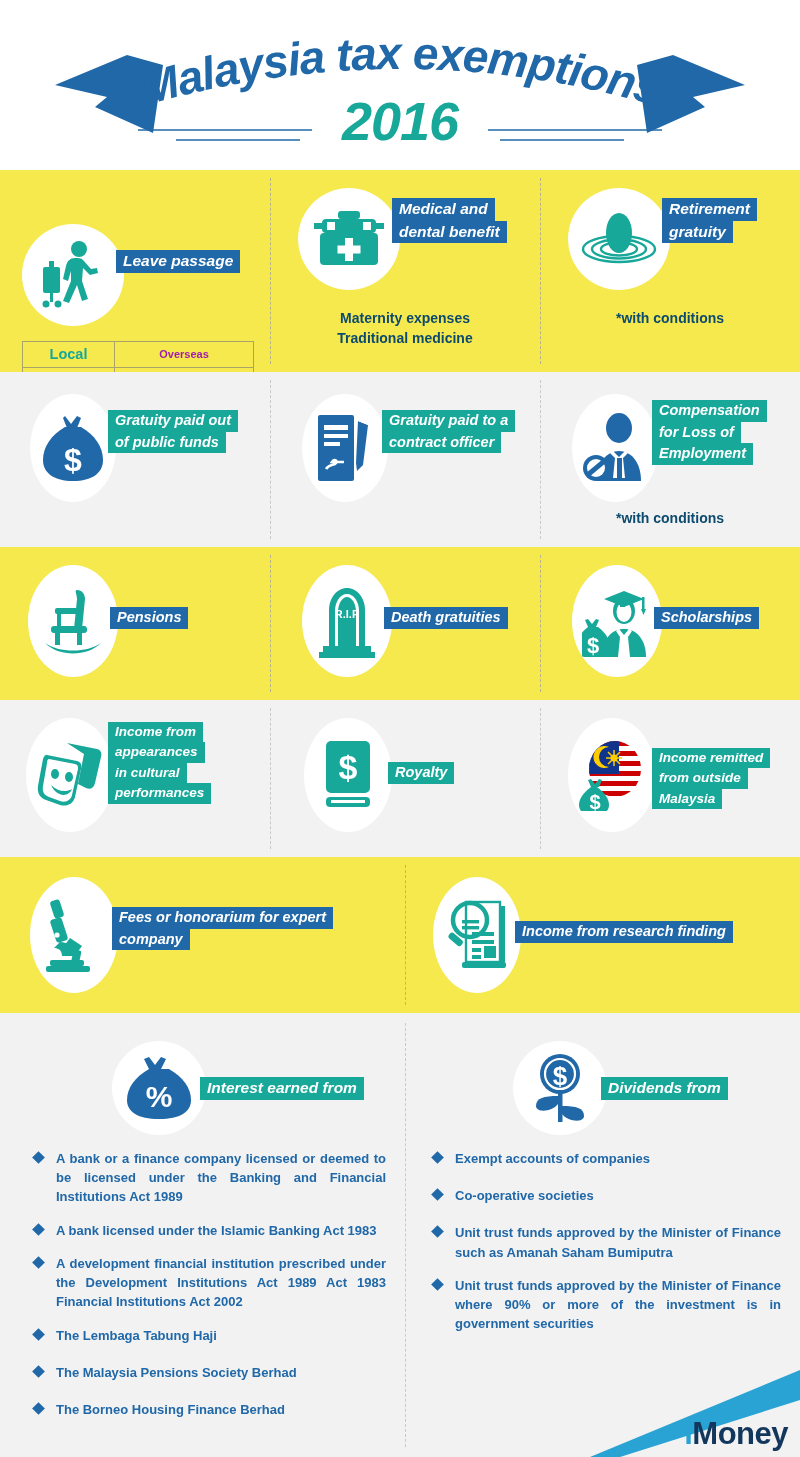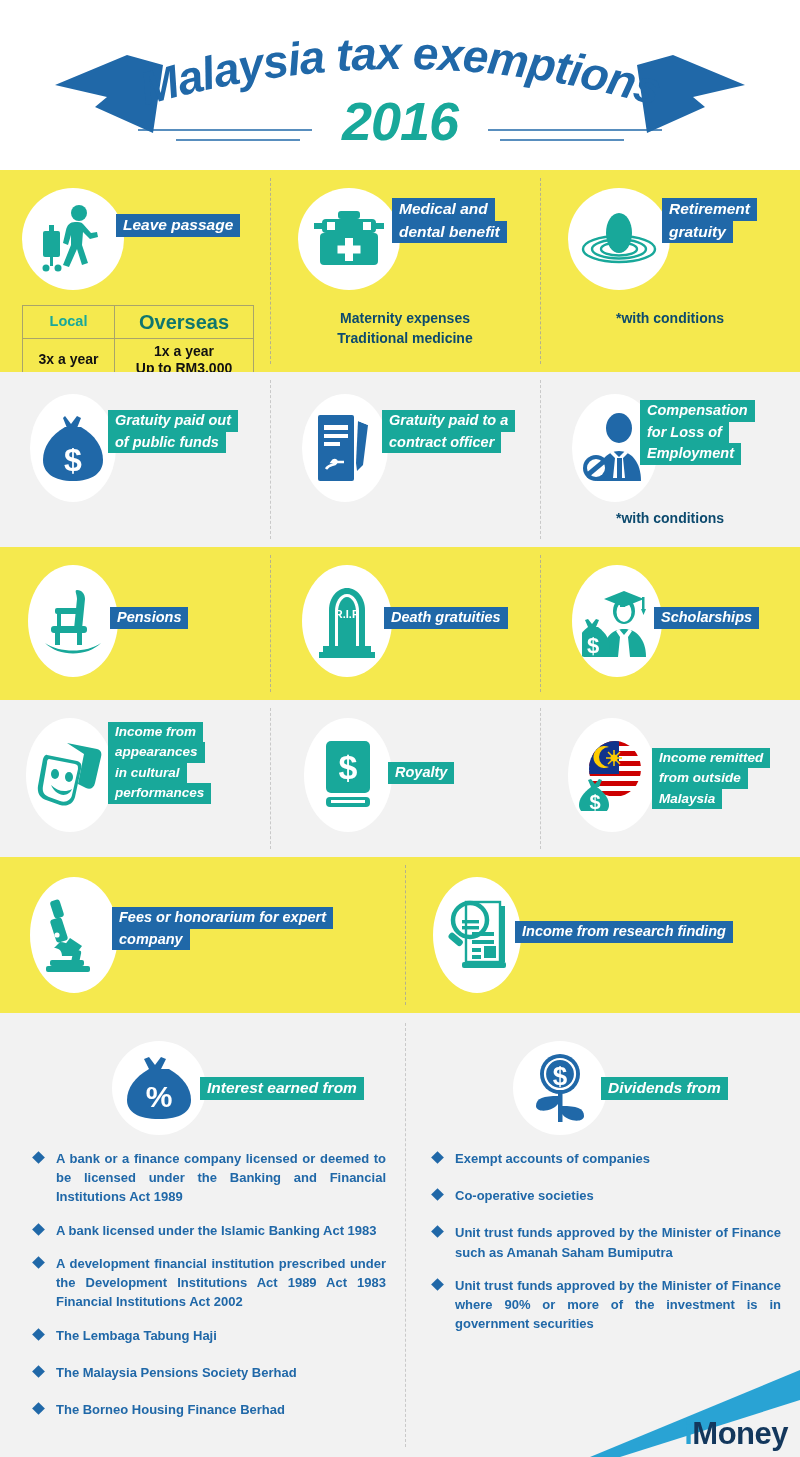--- a/index.html
+++ b/index.html
@@ -43,21 +43,21 @@
   }
   
   .lp-table {
     position:absolute; border-collapse:collapse; border:1px solid #a9a46a;
   }
   .lp-table td {
     border:1px solid #a9a46a; text-align:center; font-weight:bold;
     padding:4px 6px; line-height:1.2;
   }
   .lp-table .h-local   { color:#18a89a; font-size:14.5px; }
-  .lp-table .h-over    { color:#0f766e; font-size:20px; }
+  .lp-table .h-over    { color:#a21caf; font-size:11px; }
   .lp-table .v         { color:#111; font-size:14px; }
   
   .bottom { position:relative; width:800px; height:444px; background:#f2f2f2; }
   .bottom .vdiv2 { position:absolute; left:405px; top:10px; height:424px; border-left:1px dashed #c9c9c9; }
   .col { position:absolute; top:0; }
   .bullet-list { position:absolute; }
   .bl-item { display:flex; align-items:flex-start; margin-bottom:14px; }
   .bl-dot {
     width:9px; height:9px; background:#2068a8; transform:rotate(45deg);
     flex:0 0 9px; margin-top:4px; margin-right:13px;
@@ -106,21 +106,21 @@
 
       <text x="400" y="140" text-anchor="middle" font-family="'Liberation Sans', sans-serif" font-size="54" font-weight="bold" font-style="italic" fill="#18a89a" letter-spacing="-1">2016</text>
     </svg>
   </div>
 </div>
 
 <div class="row yellow" style="height:202px;">
   <div class="vdiv" style="left:270px;"></div>
   <div class="vdiv" style="left:540px;"></div>
 
-  <div class="cell" style="left:0; width:270px; height:202px;">
+  <div class="cell" style="left:0; width:270px; height:202px;margin-top:36px;">
     <div class="circle" style="left:22px; top:18px; width:102px; height:102px;">
       <svg width="72" height="72" viewBox="0 0 72 72">
         <circle cx="42" cy="10" r="8" fill="#18a89a"></circle>
         <path d="M38 19 c-5 0 -8 3 -9 8 l-3 13 l5 2 l3 -10 l0 10 l-8 20 l6 2 l8 -18 l5 16 l6 -2 l-6 -18 l1 -13 l7 7 l8 -2 l-1 -5 l-6 1 l-8 -9 c-2 -2 -4 -2 -8 -2 z" fill="#18a89a"></path>
         <rect x="6" y="28" width="17" height="26" rx="2" fill="#18a89a"></rect>
         <rect x="12" y="22" width="5" height="8" fill="#18a89a"></rect>
         <rect x="13" y="54" width="3" height="9" fill="#18a89a"></rect>
         <circle cx="9" cy="65" r="3.5" fill="#18a89a"></circle>
         <circle cx="21" cy="65" r="3.5" fill="#18a89a"></circle>
       </svg>
@@ -222,21 +222,21 @@
       <svg width="64" height="70" viewBox="0 0 64 70">
         <ellipse cx="36" cy="15" rx="13" ry="15" fill="#2068a8"></ellipse>
         <path d="M14 68 c0 -19 10 -30 22 -30 c12 0 22 11 22 30 z" fill="#2068a8"></path>
         <path d="M30 38 l6 6 l6 -6 l3 2 l-5 5 l2 20 l-12 0 l2 -20 l-5 -5 z" fill="#fff"></path>
         <rect x="34" y="45" width="5" height="21" fill="#2068a8"></rect>
         <circle cx="13" cy="55" r="13" fill="#2068a8"></circle>
         <circle cx="13" cy="55" r="9" fill="#fff"></circle>
         <rect x="3" y="52.5" width="20" height="5" fill="#2068a8" transform="rotate(-40 13 55)"></rect>
       </svg>
     </div>
-    <div class="plate teal s14" style="left:100px; top:28px;">
+    <div class="plate teal s14" style="left:112px; top:28px;">
       <span class="ln">Compensation</span>
       <span class="ln">for Loss of</span>
       <span class="ln">Employment</span>
     </div>
     <div class="note" style="left:0; top:136px; width:260px;">*with conditions</div>
   </div>
 </div>
 
 <div class="row yellow" style="height:153px;">
   <div class="vdiv" style="left:270px;"></div>

